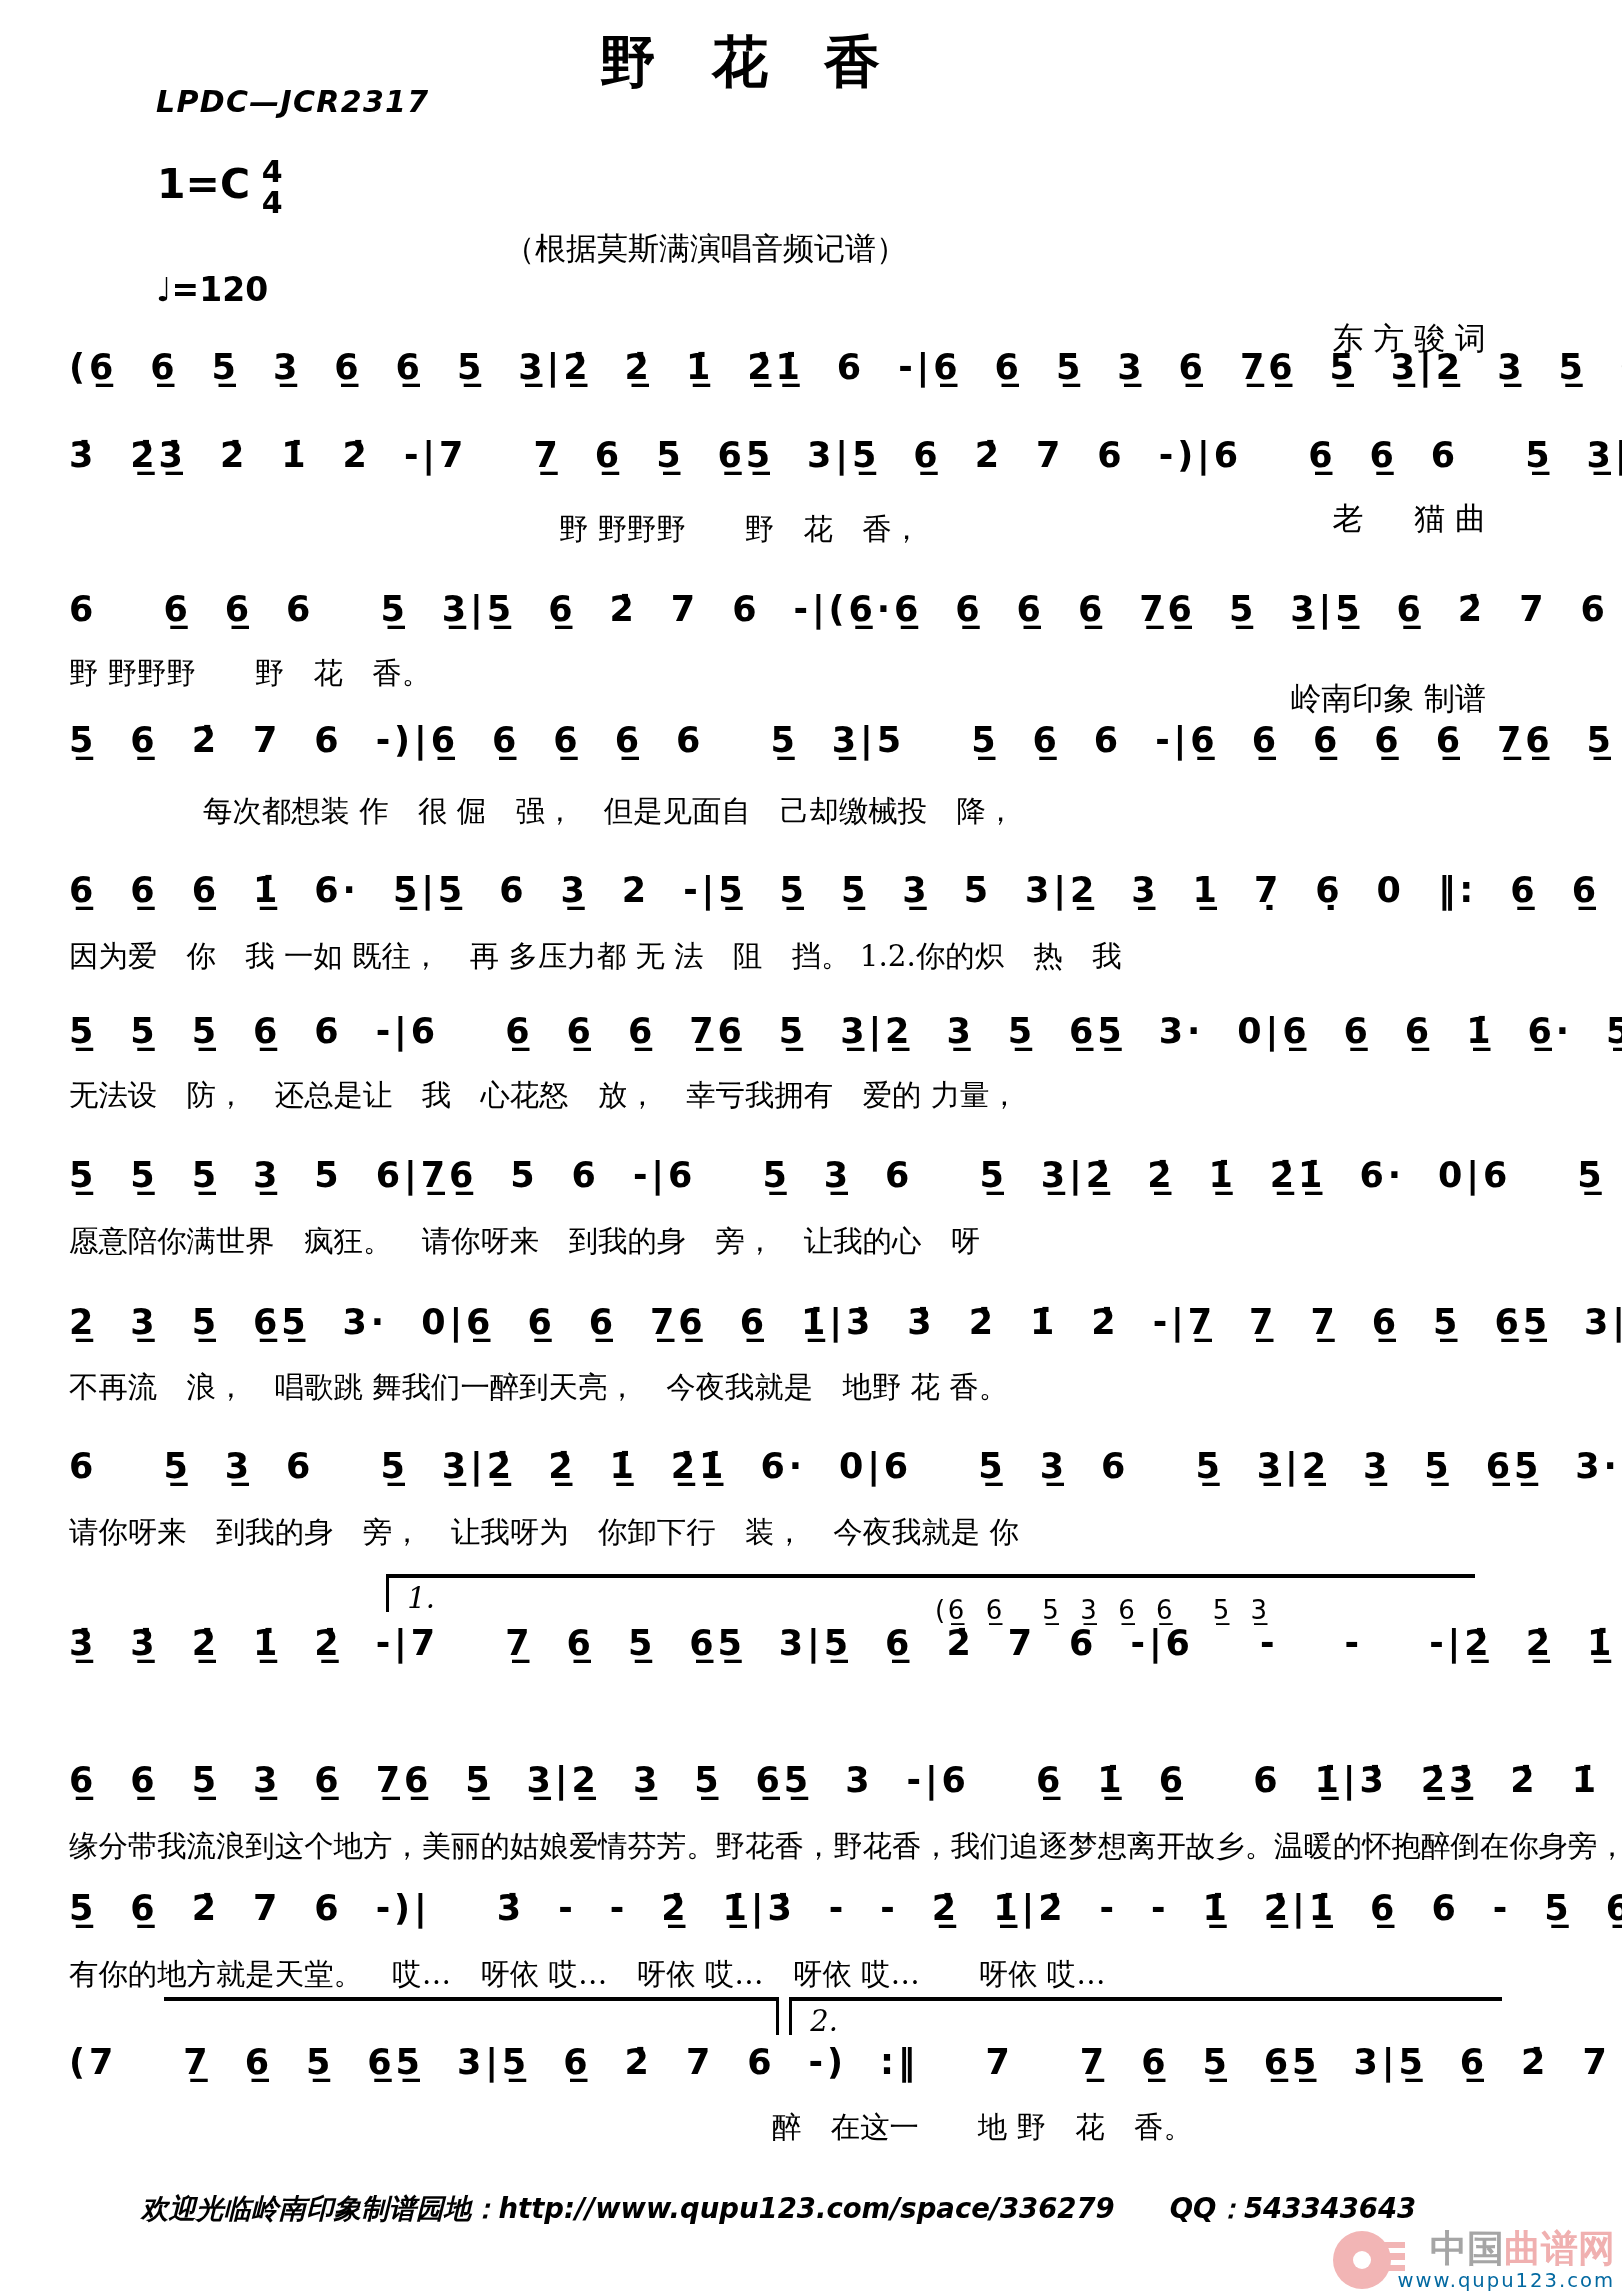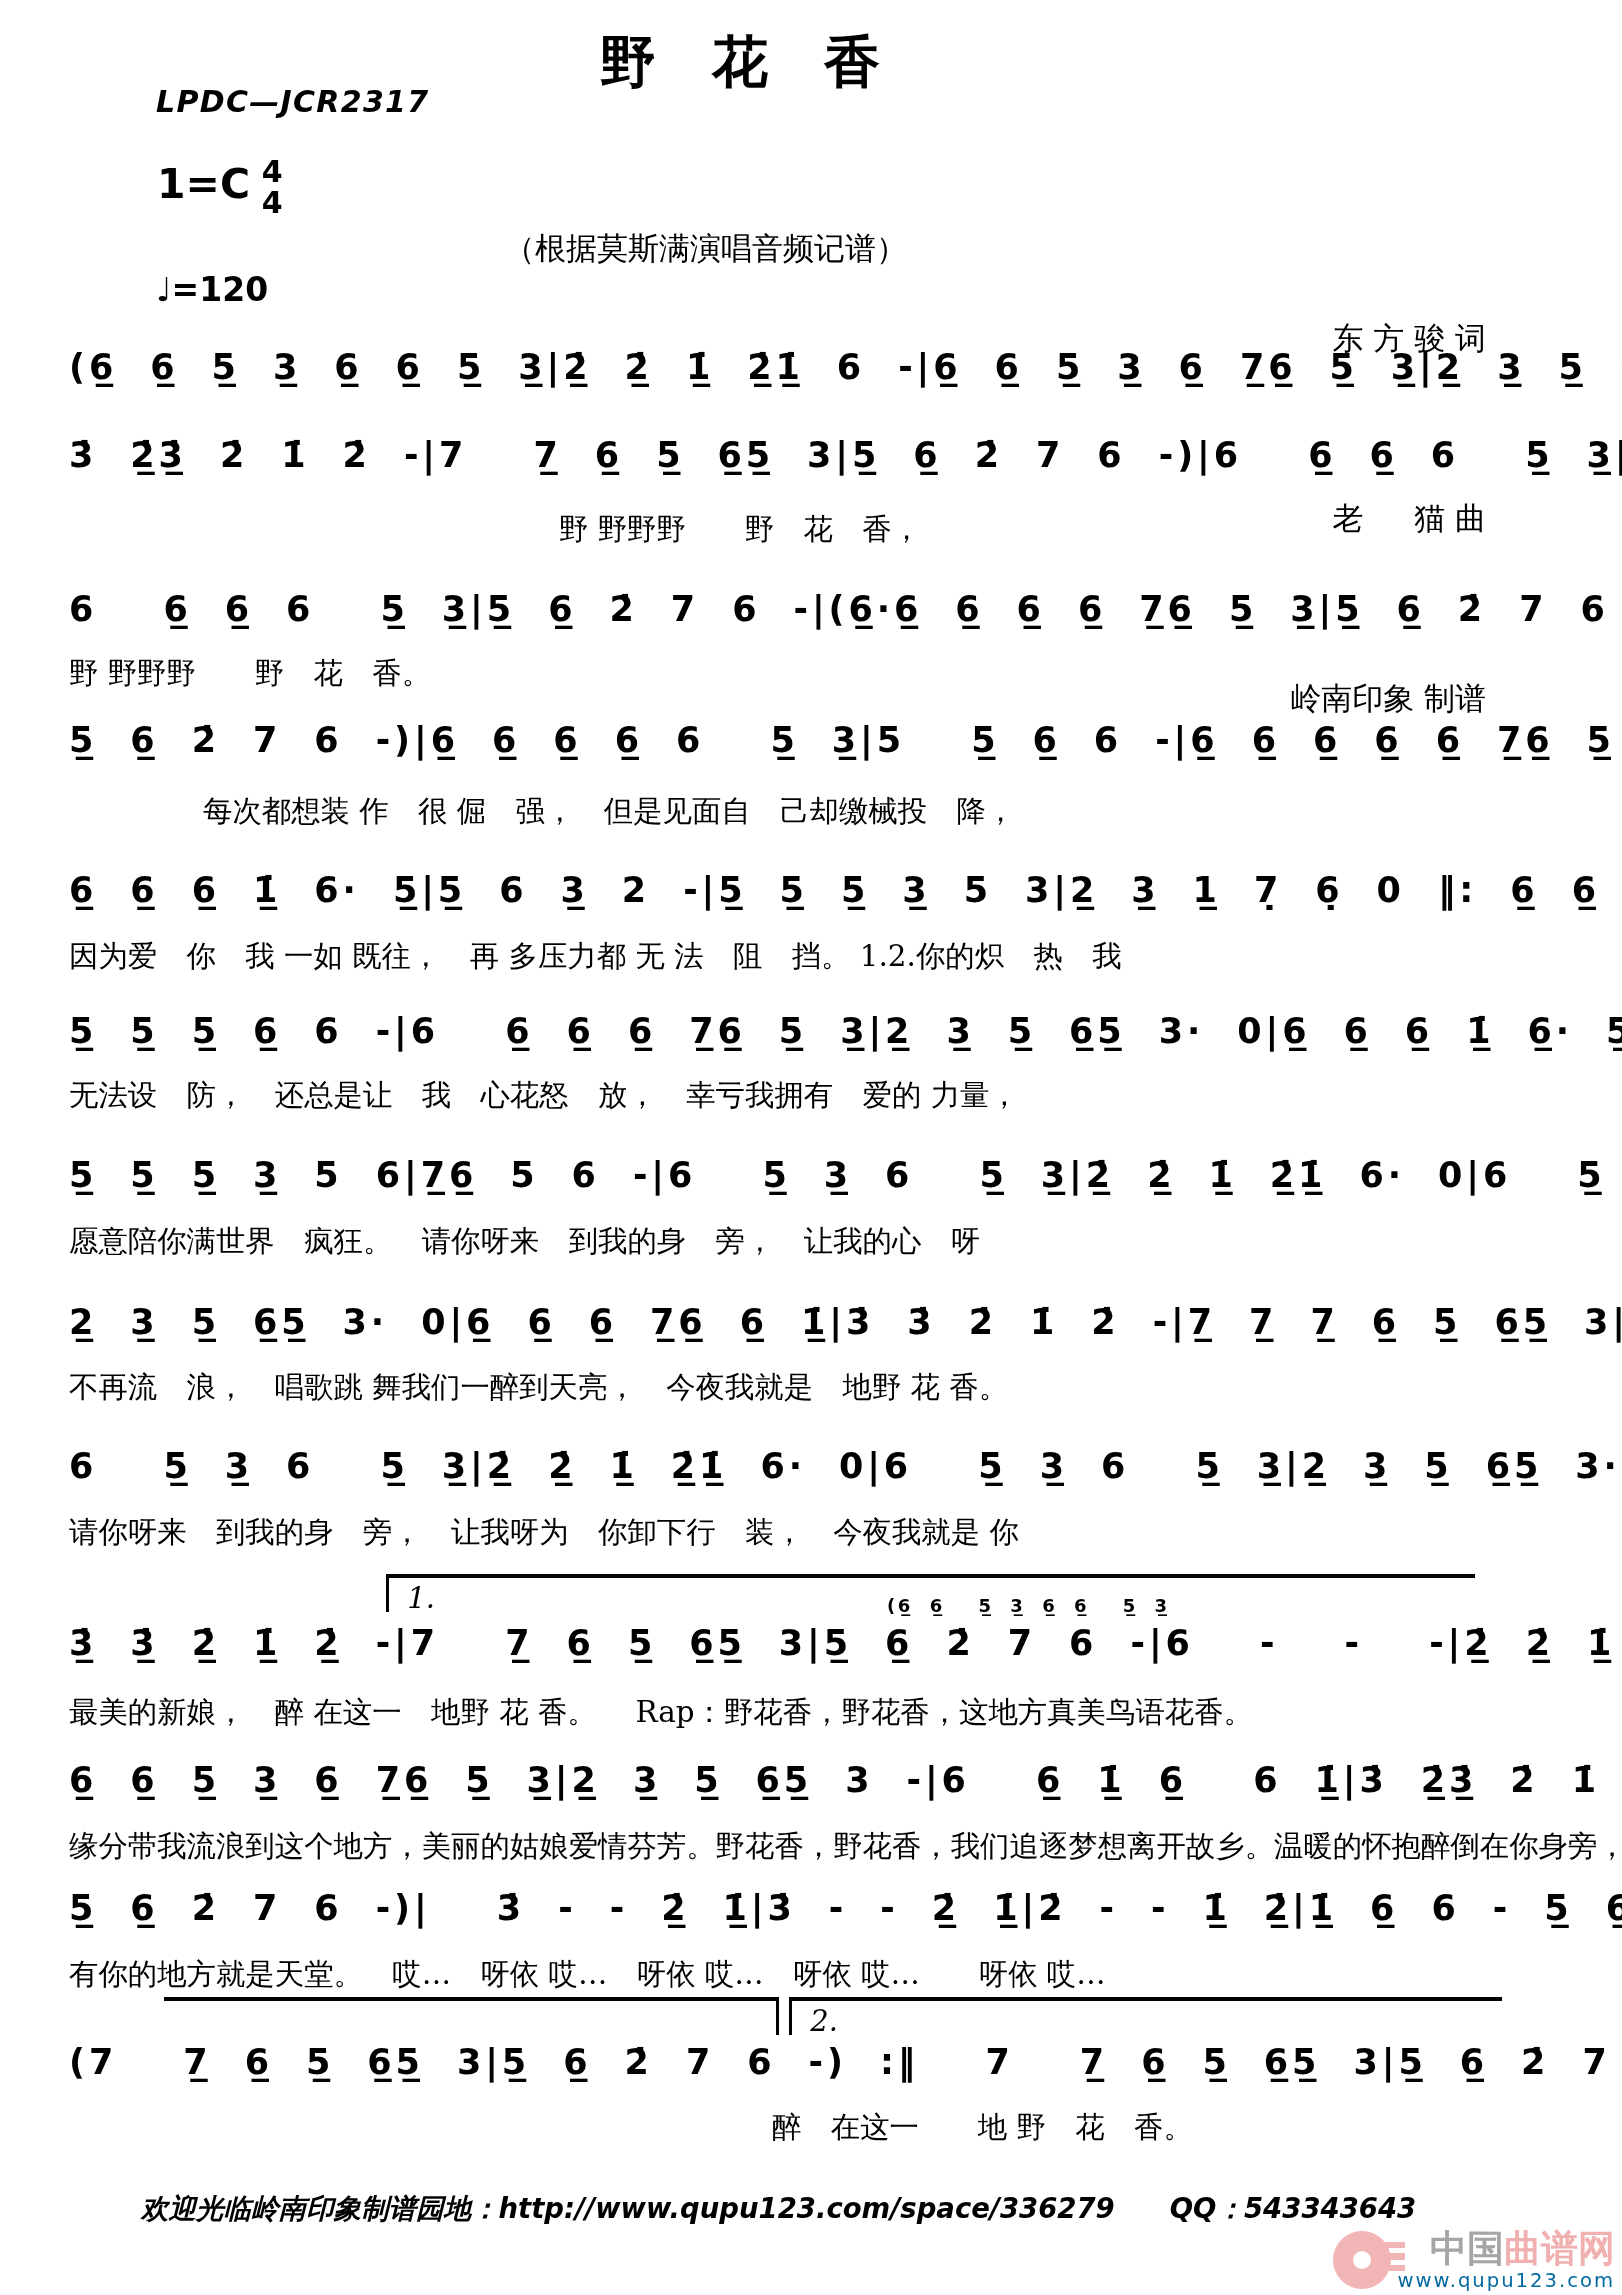--- a/index.html
+++ b/index.html
@@ -19,22 +19,22 @@
            font-family:"DejaVu Serif",serif;font-size:31px;line-height:60px;white-space:pre;}
   .notes{position:absolute;left:69px;font-weight:bold;font-size:35px;letter-spacing:3.9px;
          word-spacing:17px;white-space:pre;font-family:"DejaVu Sans",sans-serif;}
   .lyrics{position:absolute;left:69px;font-family:"DejaVu Serif",serif;font-size:29.4px;
           white-space:pre;}
   .volta{position:absolute;border-top:4.6px solid #000;height:34px;}
   .volta.tick-left{border-left:3.9px solid #000;}
   .volta.tick-right{border-right:3.9px solid #000;}
   .volta .vlabel{position:absolute;left:18.3px;top:2.6px;font-style:italic;
                  font-family:"DejaVu Serif",serif;font-size:29px;}
-  .cue{position:absolute;font-weight:bold;font-size:18px;letter-spacing:2.6px;
-       word-spacing:7.9px;white-space:pre;}
+  .cue{position:absolute;font-weight:normal;font-size:26px;letter-spacing:2.6px;
+       word-spacing:7.9px;white-space:pre;margin-left:48px;}
   .footer-line{position:absolute;left:141px;font-style:italic;font-weight:600;
                font-size:27.5px;white-space:pre;}
   .watermark{position:absolute;right:7.9px;bottom:3.9px;display:flex;align-items:center;text-align:right;}
   .wm-logo{position:relative;width:58px;height:58px;border-radius:50%;
            background:#f2b5b5;margin-right:6.5px;}
   .wm-bars{position:absolute;right:-14.4px;top:10.5px;width:29px;height:37px;}
   .wm-bars div{height:6.5px;background:#f2b5b5;margin-bottom:5.2px;}
   .wm-notch{position:absolute;left:19.6px;top:19.6px;width:18.3px;height:18.3px;
             background:#fff;border-radius:50%;}
   .wm-text{line-height:1.05;}
@@ -88,21 +88,20 @@
 
   <div class="notes" style="top:1446px">6  5̲ 3̲ 6  5̲ 3̲|2̲̇ 2̲̇ 1̲̇ 2̲̇1̲̇ 6· 0|6  5̲ 3̲ 6  5̲ 3̲|2̲ 3̲ 5̲ 6̲5̲ 3· 0|6̲ 6̲ 6̲ 5̲ 6̲· 1̲̇|</div>
   <div class="lyrics" style="top:1513px">请你呀来　到我的身　旁，　让我呀为　你卸下行　装，　今夜我就是 你</div>
 
   <div class="volta tick-left" style="left:386px;top:1574px;width:1086px">
     <span class="vlabel">1.</span>
   </div>
   <div class="cue" style="left:887px;top:1595px">(6̲ 6̲  5̲ 3̲ 6̲ 6̲  5̲ 3̲</div>
 
   <div class="notes" style="top:1623px">3̲̇ 3̲̇ 2̲̇ 1̲̇ 2̲̇ -|7  7̲ 6̲ 5̲ 6̲5̲ 3|5̲ 6̲ 2̇ 7 6 -|6  -  -  -|2̲̇ 2̲̇ 1̲̇ 2̲̇1̲̇ 6 -|</div>
-  <div class="lyrics" style="top:1693px">最美的新娘，　醉 在这一　地野 花 香。　 Rap：野花香，野花香，这地方真美鸟语花香。</div>
 
   <div class="notes" style="top:1760px">6̲ 6̲ 5̲ 3̲ 6̲ 7̲6̲ 5̲ 3̲|2̲ 3̲ 5̲ 6̲5̲ 3 -|6  6̲ 1̲̇ 6̲  6 1̲̇|3̇ 2̲̇3̲̇ 2̇ 1̇ 2̇ -|7̲ 7̲ 7̲ 6̲ 5̲ 6̲5̲ 3|</div>
   <div class="lyrics" style="top:1827px">缘分带我流浪到这个地方，美丽的姑娘爱情芬芳。野花香，野花香，我们追逐梦想离开故乡。温暖的怀抱醉倒在你身旁，</div>
 
   <div class="notes" style="top:1888px">5̲ 6̲ 2̇ 7 6 -)|  3̇ - - 2̲̇ 1̲̇|3̇ - - 2̲̇ 1̲̇|2̇ - - 1̲̇ 2̲̇|1̲̇ 6̲ 6 - 5̲ 6̲|6 - - -|6 - - -|</div>
   <div class="lyrics" style="top:1955px">有你的地方就是天堂。　哎…　呀依 哎…　呀依 哎…　呀依 哎…　　呀依 哎…</div>
 
   <div class="volta tick-right" style="left:164px;top:1997px;width:612px"></div>
   <div class="volta tick-left" style="left:789px;top:1997px;width:710px">
     <span class="vlabel">2.</span>

